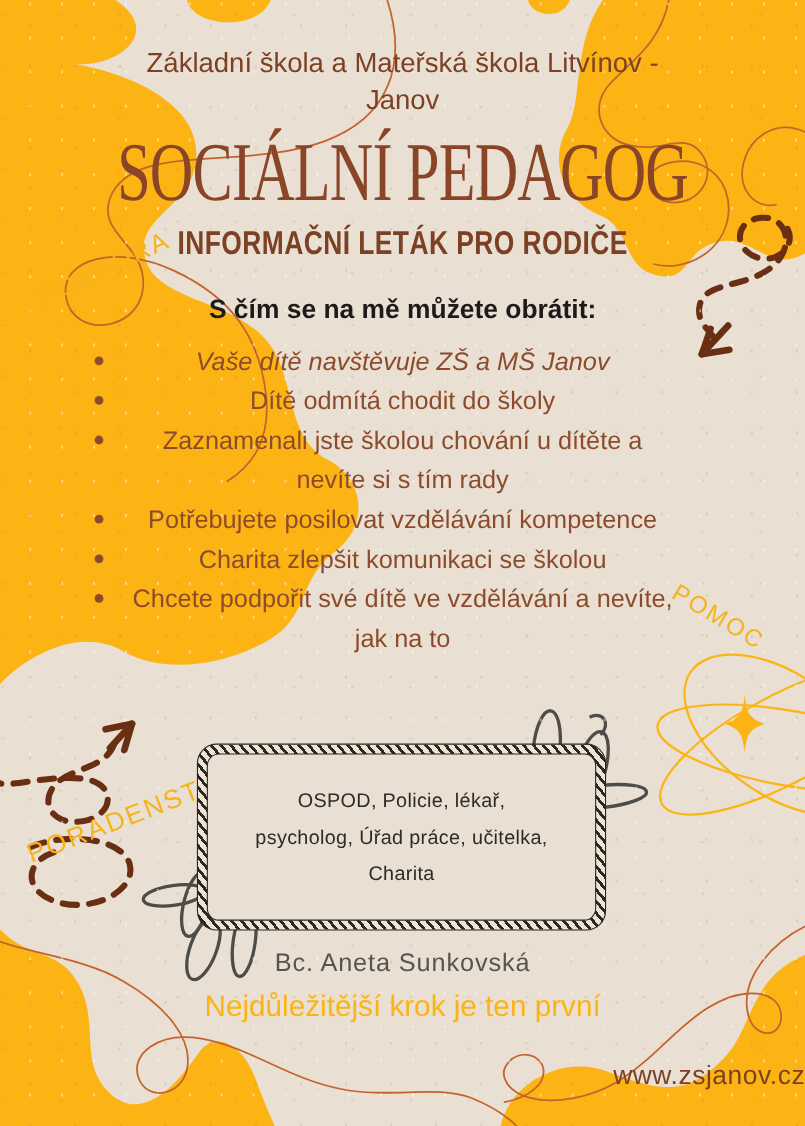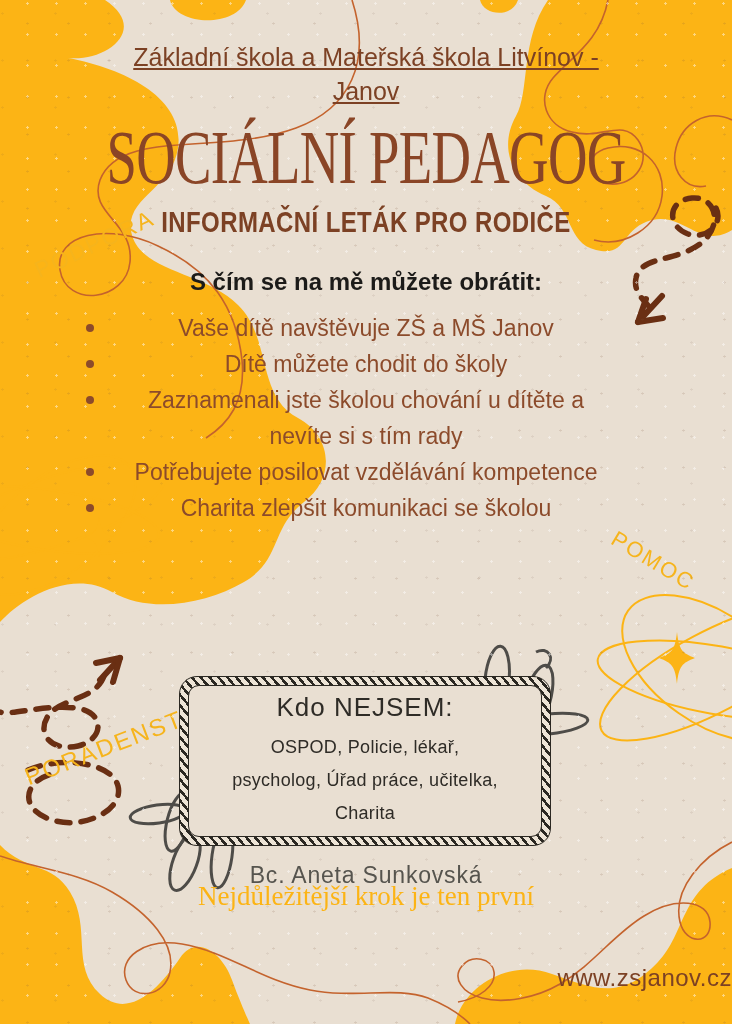--- a/index.html
+++ b/index.html
@@ -21,45 +21,45 @@
   .decor-svg{position:absolute;inset:0;z-index:0;}
   .blob{fill:var(--yellow,#FCB415);}
   .oline{fill:none;stroke:var(--orange-line,#C4632D);stroke-width:1.6;}
   .dash{fill:none;stroke:var(--dark-brown,#6A2F13);stroke-width:5.5;stroke-linecap:round;stroke-dasharray:13 11;}
   .sarrow{fill:none;stroke:var(--dark-brown,#6A2F13);stroke-width:6;stroke-linecap:round;stroke-linejoin:round;}
   .orbit{fill:none;stroke:var(--yellow,#FCB415);stroke-width:2;}
   .star{fill:var(--yellow,#FCB415);}
   .petal{fill:none;stroke:#4E4C48;stroke-width:3;}
 
   .txt{position:absolute;left:0;width:100%;text-align:center;z-index:3;}
-  .school{top:40px;font-size:25px;line-height:34px;color:var(--subtitle-brown,#7C4124);white-space:pre-line;text-decoration:underline;}
+  .school{top:40px;font-size:25px;line-height:34px;color:var(--subtitle-brown,#7C4124);white-space:pre-line;}
   .main-title{top:118px;font-family:"Liberation Serif",serif;font-size:76px;line-height:78px;
               color:var(--title-brown,#8A4526);transform:scaleX(.72);letter-spacing:-1px;white-space:nowrap;}
   .subtitle{top:202px;font-size:30px;line-height:40px;font-weight:700;letter-spacing:.5px;
             color:var(--subtitle-brown,#7C4124);transform:scaleX(.8);white-space:nowrap;}
   .heading{top:268px;font-size:24px;font-weight:700;color:var(--ink,#1C1B19);}
 
   .reasons{position:absolute;top:310px;left:56px;width:620px;margin:0;padding:0;list-style:none;z-index:3;}
   .reasons li{position:relative;font-size:23px;line-height:36px;color:var(--text-brown,#8C4B2B);
               text-align:center;padding:0 30px;white-space:pre-line;}
   .reasons li::before{content:"";position:absolute;left:30px;top:14px;width:8px;height:8px;
               border-radius:50%;background:var(--text-brown,#8C4B2B);}
-  .reasons li.italic{}
+  .reasons li.italic{font-style:italic;}
 
   .nejsem-frame{position:absolute;left:179px;top:676px;width:370px;height:168px;z-index:3;
     border-radius:18px;border:1.5px solid #2B2822;
     background:repeating-linear-gradient(50deg,#2B2822 0 2.6px,#EDE4D6 2.6px 6.8px);}
   .nejsem-inner{position:absolute;inset:8px;background:var(--bg,#E9DFD2);border-radius:11px;
     border:1.5px solid #2B2822;display:flex;flex-direction:column;align-items:center;justify-content:center;}
   .nejsem-title{font-size:26px;color:var(--box-ink,#2E2B26);letter-spacing:1px;margin-bottom:8px;}
   .nejsem-body{font-size:18px;line-height:33px;color:var(--box-ink,#2E2B26);white-space:pre-line;
     text-align:center;letter-spacing:.3px;}
 
   .signature{top:862px;font-size:23px;color:var(--gray-ink,#56544E);letter-spacing:.8px;}
-  .tagline{top:881px;font-size:27px;color:var(--yellow,#FCB415);font-family:Liberation Serif, serif;}
+  .tagline{top:900px;font-size:27px;color:var(--yellow,#FCB415);}
   .website{top:964px;font-size:24px;color:var(--subtitle-brown,#7C4124);letter-spacing:.5px;text-align:right;}
 
   .decor-word{position:absolute;z-index:1;font-size:23px;letter-spacing:2px;
     color:var(--yellow-word,#F6B41C);transform-origin:left center;}
   .w-podpora{left:36px;top:258px;transform:rotate(-25deg);}
   .w-pomoc{left:613px;top:524px;transform:rotate(31deg);font-size:22px;}
   .w-poradenstvi{left:26px;top:764px;transform:rotate(-21deg);font-size:24px;}
 </style>
 </head>
 <body>
@@ -129,30 +129,31 @@
   <span class="decor-word w-poradenstvi">PORADENSTVÍ</span>
 
   <div class="txt school">Základní škola a Mateřská škola Litvínov -
 Janov</div>
   <div class="txt main-title">SOCIÁLNÍ PEDAGOG</div>
   <div class="txt subtitle">INFORMAČNÍ LETÁK PRO RODIČE</div>
   <div class="txt heading">S čím se na mě můžete obrátit:</div>
 
   <ul class="reasons">
       <li class="italic">Vaše dítě navštěvuje ZŠ a MŠ Janov</li>
-      <li>Dítě můžete chodit do školy</li>
+      <li>Dítě odmítá chodit do školy</li>
       <li>Zaznamenali jste školou chování u dítěte a
 nevíte si s tím rady</li>
       <li>Potřebujete posilovat vzdělávání kompetence</li>
       <li>Charita zlepšit komunikaci se školou</li>
+      <li>Chcete podpořit své dítě ve vzdělávání a nevíte,
+jak na to</li>
     </ul>
 
   <div class="nejsem-frame">
     <div class="nejsem-inner">
-      <div class="nejsem-title">Kdo NEJSEM:</div>
       <div class="nejsem-body">OSPOD, Policie, lékař,
 psycholog, Úřad práce, učitelka,
 Charita</div>
     </div>
   </div>
 
   <div class="txt signature">Bc. Aneta Sunkovská</div>
   <div class="txt tagline">Nejdůležitější krok je ten první</div>
   <div class="txt website">www.zsjanov.cz</div>
 

